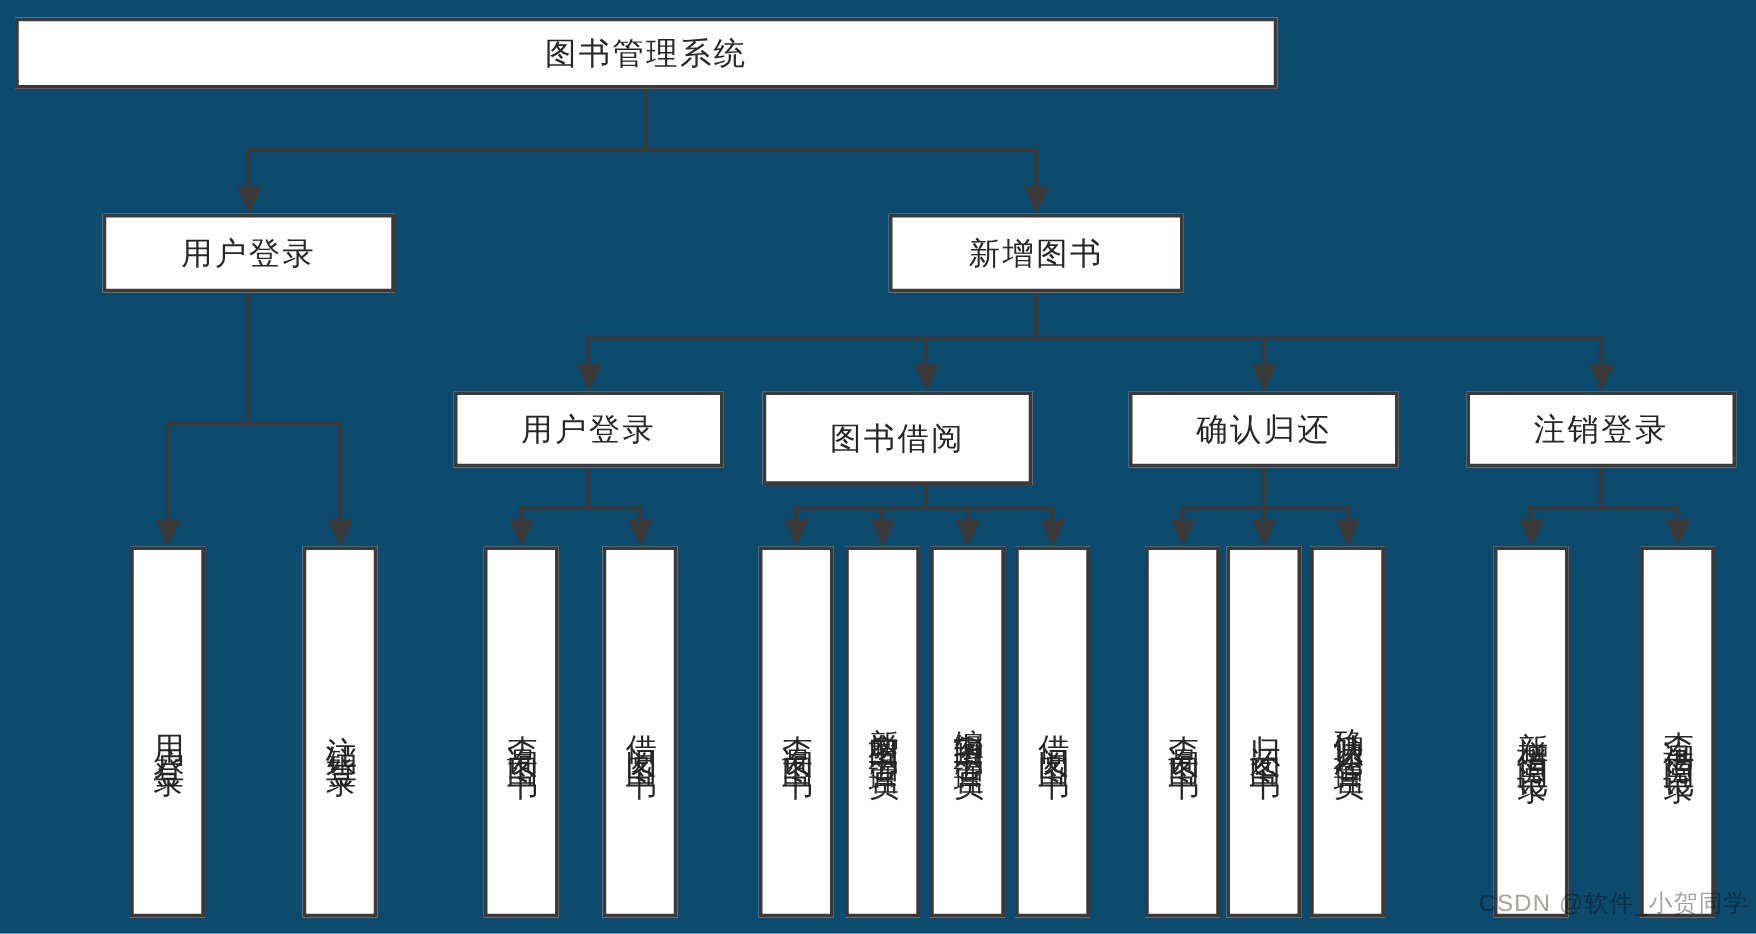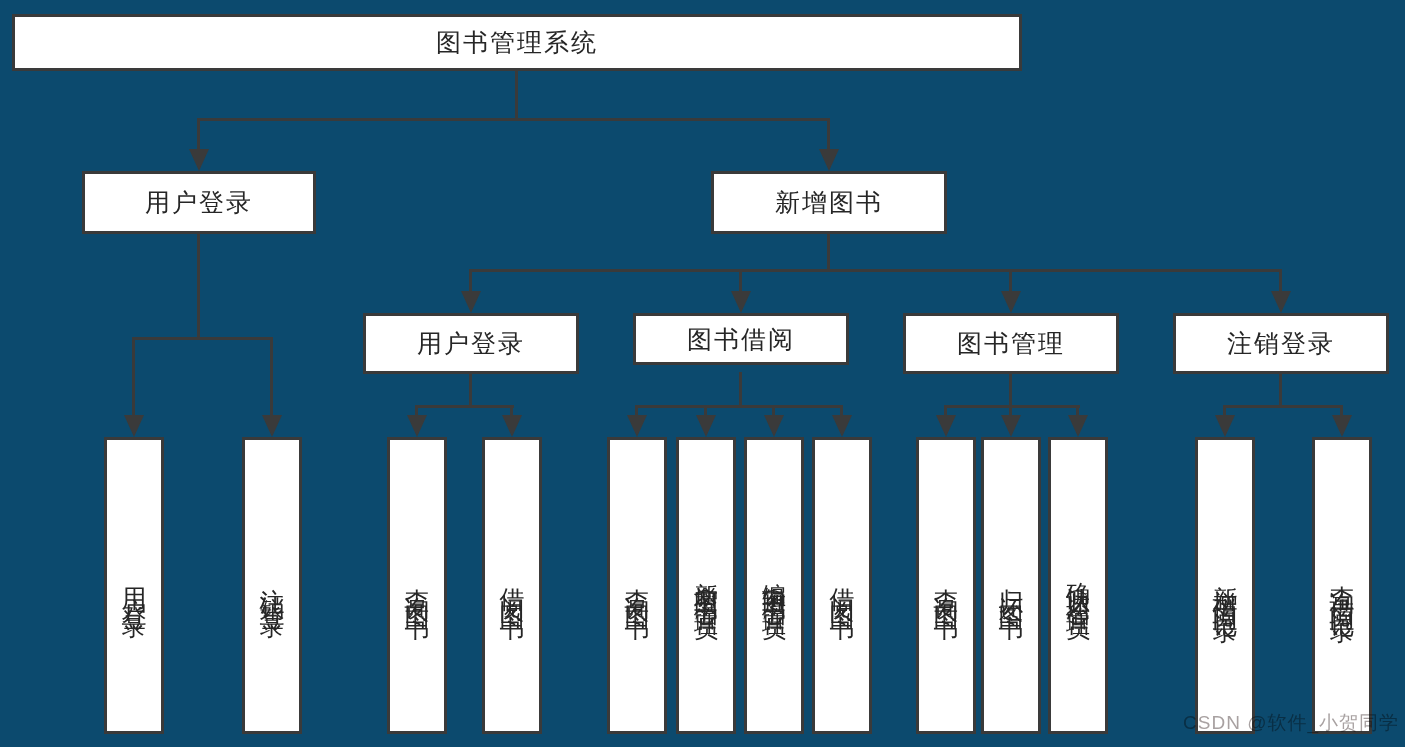--- a/index.html
+++ b/index.html
@@ -32,25 +32,25 @@
   <div class="box h" style="left:82px;top:171px;width:234px;height:63px">
     <span>用户登录</span>
   </div>
   <div class="box h" style="left:711px;top:171px;width:236px;height:63px">
     <span>新增图书</span>
   </div>
 
   <div class="box h" style="left:363px;top:313px;width:216px;height:61px">
     <span>用户登录</span>
   </div>
-  <div class="box h" style="left:633px;top:313px;width:216px;height:52px">
+  <div class="box h" style="left:610px;top:313px;width:216px;height:75px">
     <span>图书借阅</span>
   </div>
   <div class="box h" style="left:903px;top:313px;width:216px;height:61px">
-    <span>图书管理</span>
+    <span>确认归还</span>
   </div>
   <div class="box h" style="left:1173px;top:313px;width:216px;height:61px">
     <span>注销登录</span>
   </div>
 
   <div class="box v sp9" style="left:104px">
     <span>用户登录</span>
   </div>
   <div class="box v sp9" style="left:242px">
     <span>注销登录</span>

